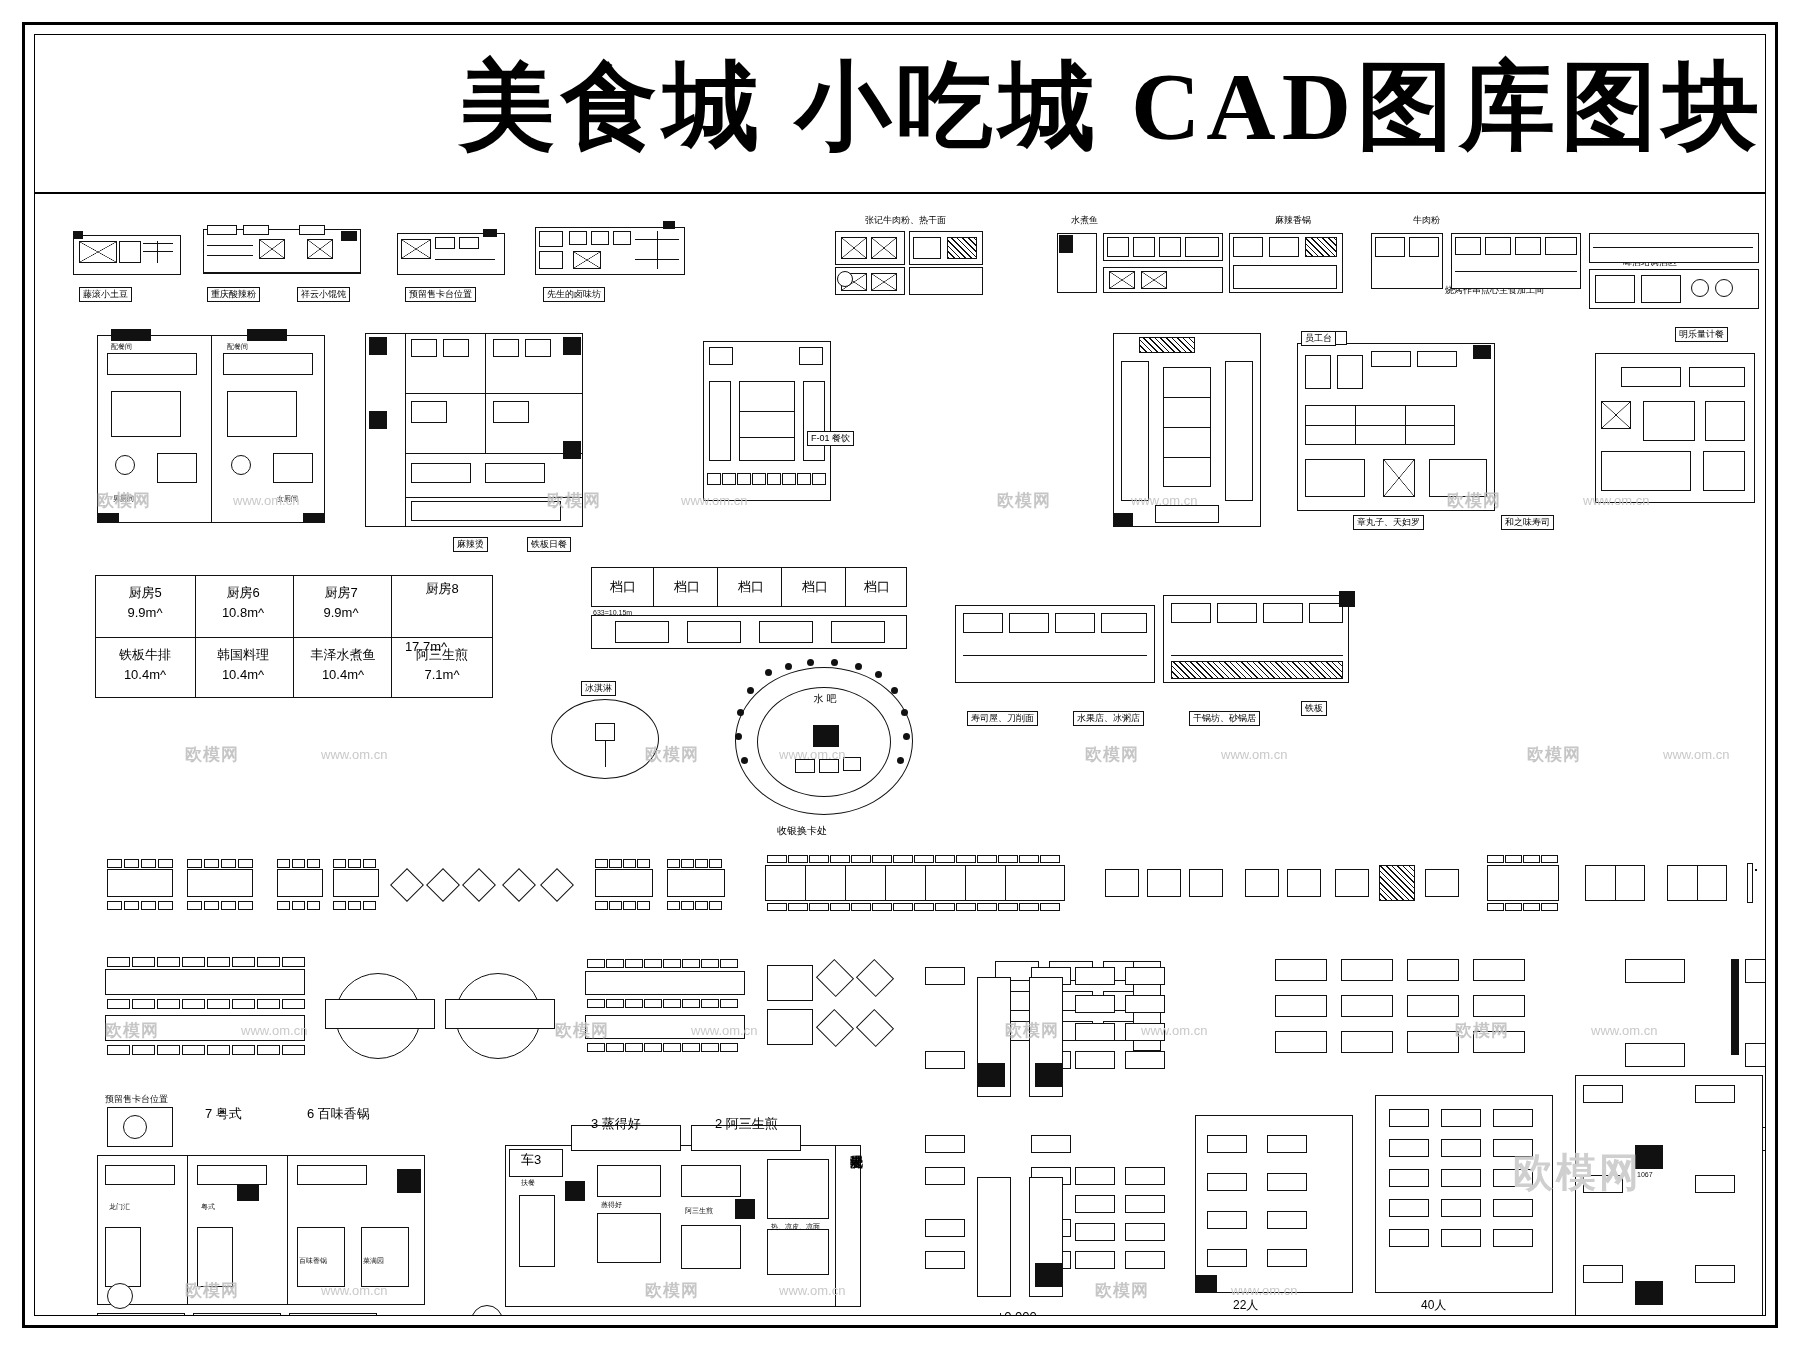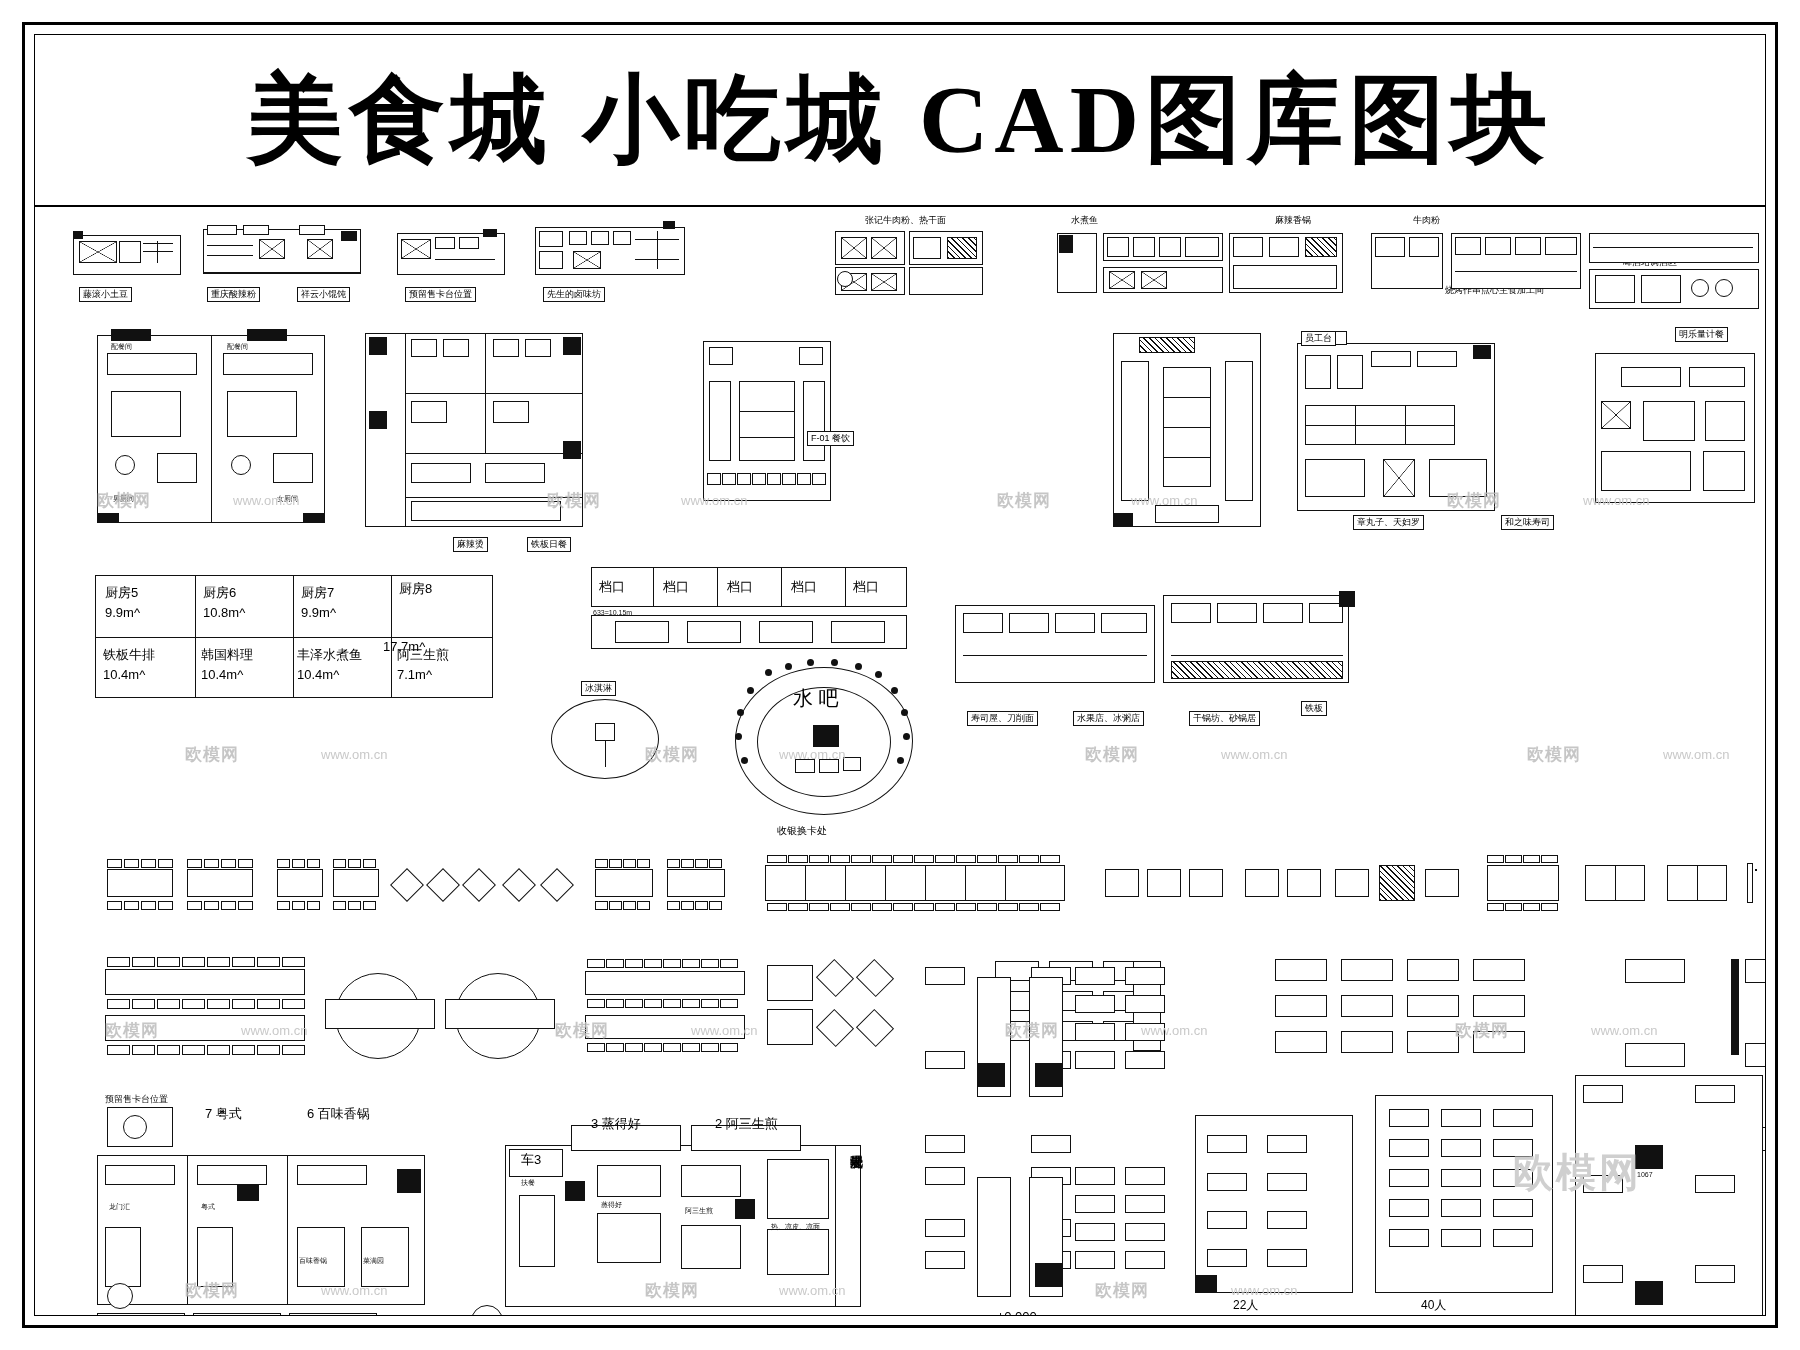--- a/index.html
+++ b/index.html
@@ -1,34 +1,34 @@
 <!DOCTYPE html>
 <html><head>
 <meta charset="utf-8">
 <style>
   html,body{margin:0;padding:0;background:#ffffff;}
   body{width:1800px;height:1350px;font-family:"Liberation Sans",sans-serif;color:#000;}
   .sheet{position:relative;width:1800px;height:1350px;box-sizing:border-box;background:#fff;}
   .outer-frame{position:absolute;left:22px;top:22px;right:22px;bottom:22px;border:3px solid #000;box-sizing:border-box;}
   .inner-frame{position:absolute;left:34px;top:34px;right:34px;bottom:34px;border:1px solid #000;box-sizing:border-box;}
-  .title-band{position:absolute;left:35px;top:37px;right:35px;height:170px;border-bottom:2px solid #000;box-sizing:border-box;display:flex;align-items:center;justify-content:center;}
+  .title-band{position:absolute;left:35px;top:24px;right:35px;height:170px;border-bottom:2px solid #000;box-sizing:border-box;display:flex;align-items:center;justify-content:flex-end;}
   .title-band .title{font-family:"Liberation Serif",serif;font-weight:bold;font-size:96px;letter-spacing:6px;white-space:nowrap;}
   .canvas{position:absolute;left:35px;top:215px;right:35px;bottom:35px;overflow:hidden;}
 
   
   .blk{position:absolute;box-sizing:border-box;}
   .bx{position:absolute;box-sizing:border-box;border:1px solid #111;background:#fff;}
   .bxf{position:absolute;box-sizing:border-box;background:#111;}
   .hl{position:absolute;background:#111;height:1px;}
   .vl{position:absolute;background:#111;width:1px;}
   .cap{position:absolute;font-size:9px;line-height:11px;white-space:nowrap;font-family:"Liberation Sans",sans-serif;}
   .cap.box{border:1px solid #111;padding:1px 3px;background:#fff;}
   .cap.cn{font-size:10px;}
   .lbl{position:absolute;font-size:11px;white-space:nowrap;}
-  .roomlbl{position:absolute;font-size:13px;text-align:left;line-height:15px;}
+  .roomlbl{position:absolute;font-size:13px;text-align:center;line-height:15px;}
   .tiny{position:absolute;font-size:7px;line-height:8px;color:#111;white-space:nowrap;}
   .ell{position:absolute;border:1px solid #111;border-radius:50%;box-sizing:border-box;}
   .circ{position:absolute;border:1px solid #111;border-radius:50%;box-sizing:border-box;background:#fff;}
   .xbox{position:absolute;border:1px solid #111;box-sizing:border-box;background:
      linear-gradient(to top right, transparent calc(50% - 0.6px), #111 50%, transparent calc(50% + 0.6px)),
      linear-gradient(to top left, transparent calc(50% - 0.6px), #111 50%, transparent calc(50% + 0.6px));
      background-color:#fff;}
   .hatch{position:absolute;border:1px solid #111;box-sizing:border-box;
      background-image:repeating-linear-gradient(45deg,#111 0 1px,transparent 1px 4px);}
   .grid-seats{position:absolute;display:grid;}
@@ -324,21 +324,21 @@
       <div class="vl" style="left:54px;top:42px;height:26px;"></div>
     </div>
 
     <div class="blk" style="left:700px;top:452px;width:180px;height:150px;">
       <div class="circ" style="left:0;top:0;width:178px;height:148px;"></div>
       <div class="circ" style="left:22px;top:20px;width:134px;height:110px;"></div>
       <div class="bxf" style="left:78px;top:58px;width:26px;height:22px;"></div>
       <div class="bx" style="left:60px;top:92px;width:20px;height:14px;"></div>
       <div class="bx" style="left:84px;top:92px;width:20px;height:14px;"></div>
       <div class="bx" style="left:108px;top:90px;width:18px;height:14px;"></div>
-      <div class="roomlbl" style="left:58px;top:24px;width:64px;font-size:20px;">水 吧</div>
+      <div class="roomlbl" style="left:58px;top:24px;width:64px;font-size:10px;">水 吧</div>
       <div class="dot" style="left:30px;top:2px;width:7px;height:7px;"></div>
       <div class="dot" style="left:50px;top:-4px;width:7px;height:7px;"></div>
       <div class="dot" style="left:72px;top:-8px;width:7px;height:7px;"></div>
       <div class="dot" style="left:96px;top:-8px;width:7px;height:7px;"></div>
       <div class="dot" style="left:120px;top:-4px;width:7px;height:7px;"></div>
       <div class="dot" style="left:140px;top:4px;width:7px;height:7px;"></div>
       <div class="dot" style="left:156px;top:20px;width:7px;height:7px;"></div>
       <div class="dot" style="left:166px;top:42px;width:7px;height:7px;"></div>
       <div class="dot" style="left:168px;top:66px;width:7px;height:7px;"></div>
       <div class="dot" style="left:162px;top:90px;width:7px;height:7px;"></div>

